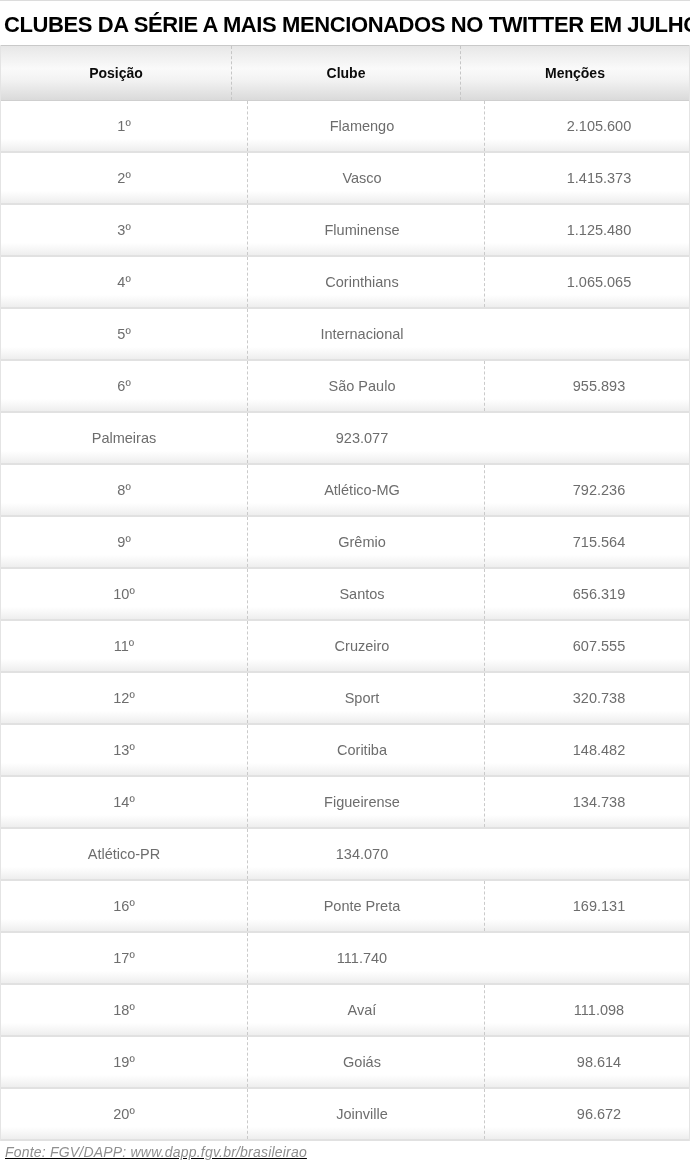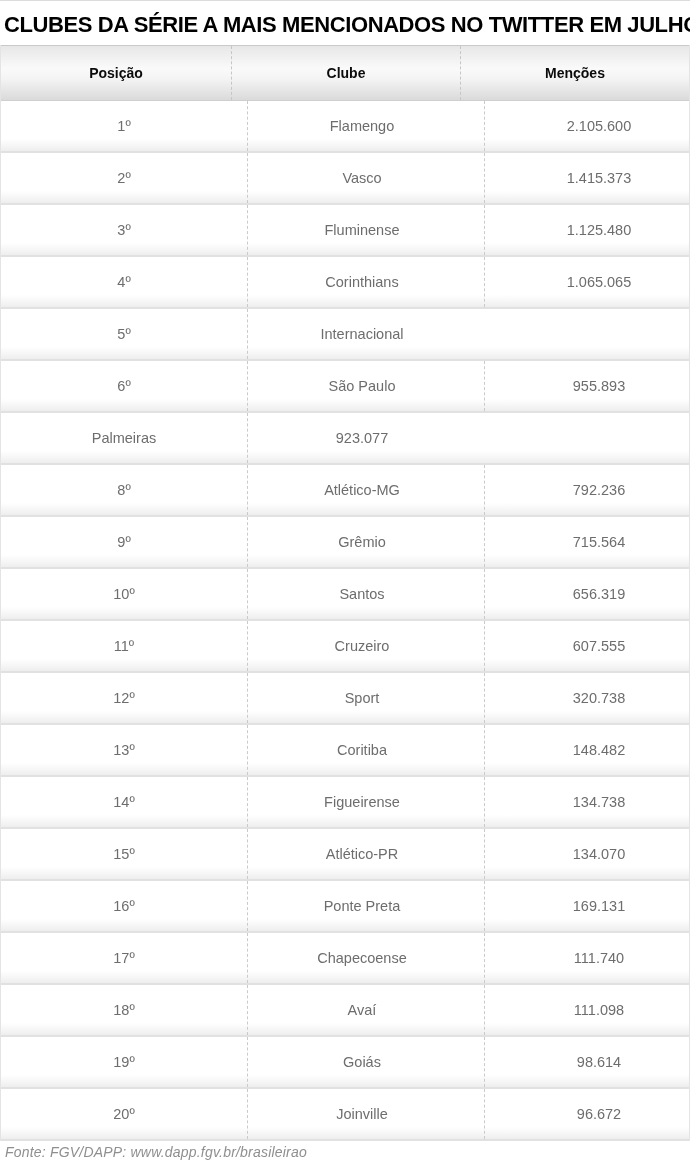--- a/index.html
+++ b/index.html
@@ -68,20 +68,21 @@
   }
   .cell + .cell { border-left: 1px dashed #cacaca; flex-basis: 229px; }
 
   
   .footer {
     flex: 1;
     display: flex;
     align-items: center;
     padding: 0 18px 6px 5px;
     background: #ffffff;
+    text-decoration: underline;
   }
   .footer span {
     font-style: italic;
     font-size: 14px;
     color: #8f8f8f;
     letter-spacing: 0.2px;
   }
 </style>
 </head>
 <body>
@@ -175,34 +176,32 @@
     <div class="cell">148.482</div>
   </div>
 
   <div class="row">
     <div class="cell">14º</div>
     <div class="cell">Figueirense</div>
     <div class="cell">134.738</div>
   </div>
 
   <div class="row">
-    <div class="cell">15º</div>
     <div class="cell">Atlético-PR</div>
     <div class="cell">134.070</div>
   </div>
 
   <div class="row">
     <div class="cell">16º</div>
     <div class="cell">Ponte Preta</div>
     <div class="cell">169.131</div>
   </div>
 
   <div class="row">
     <div class="cell">17º</div>
-    <div class="cell">Chapecoense</div>
     <div class="cell">111.740</div>
   </div>
 
   <div class="row">
     <div class="cell">18º</div>
     <div class="cell">Avaí</div>
     <div class="cell">111.098</div>
   </div>
 
   <div class="row">

